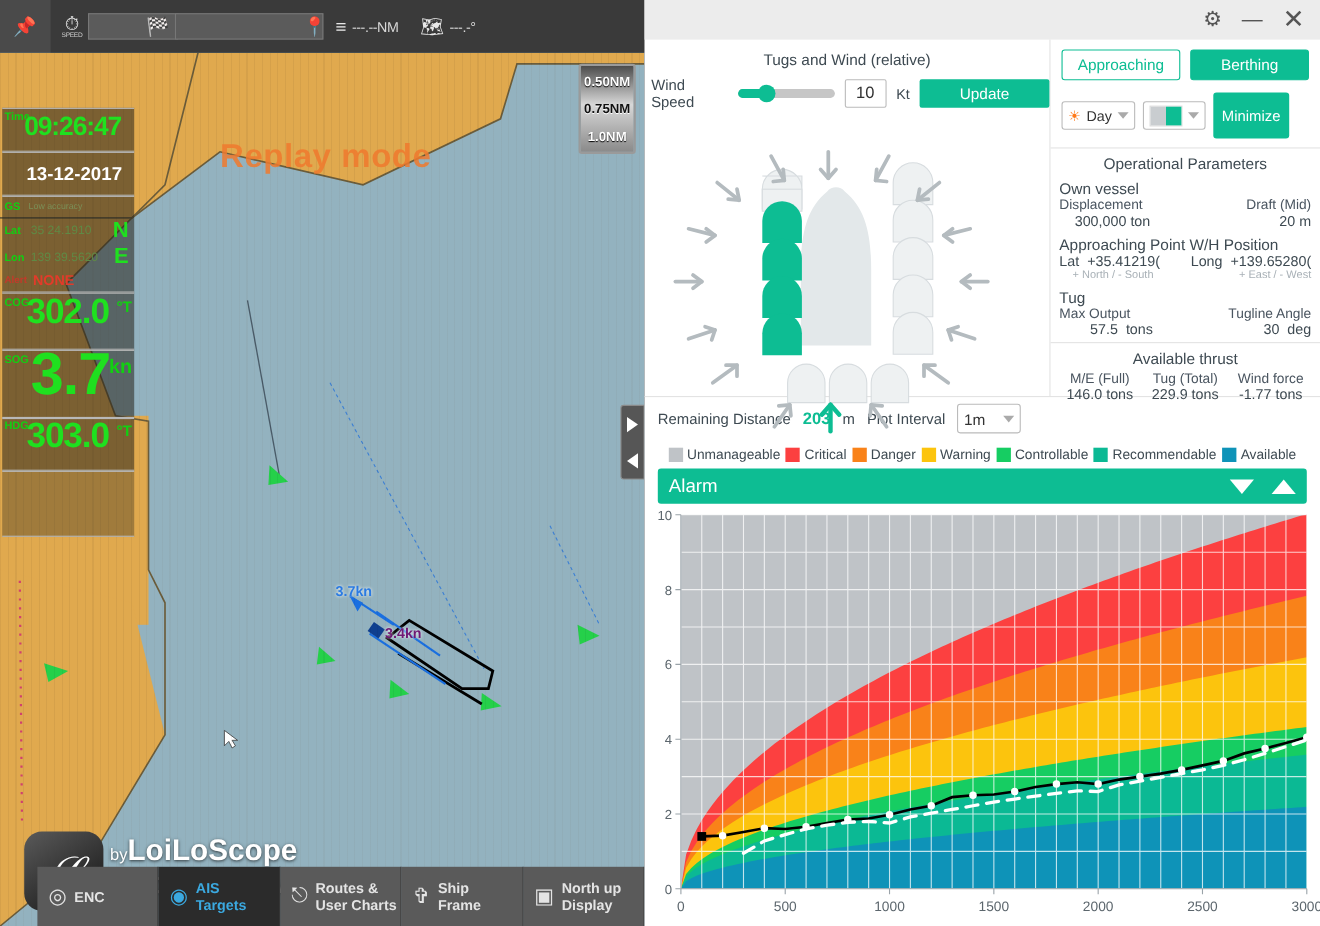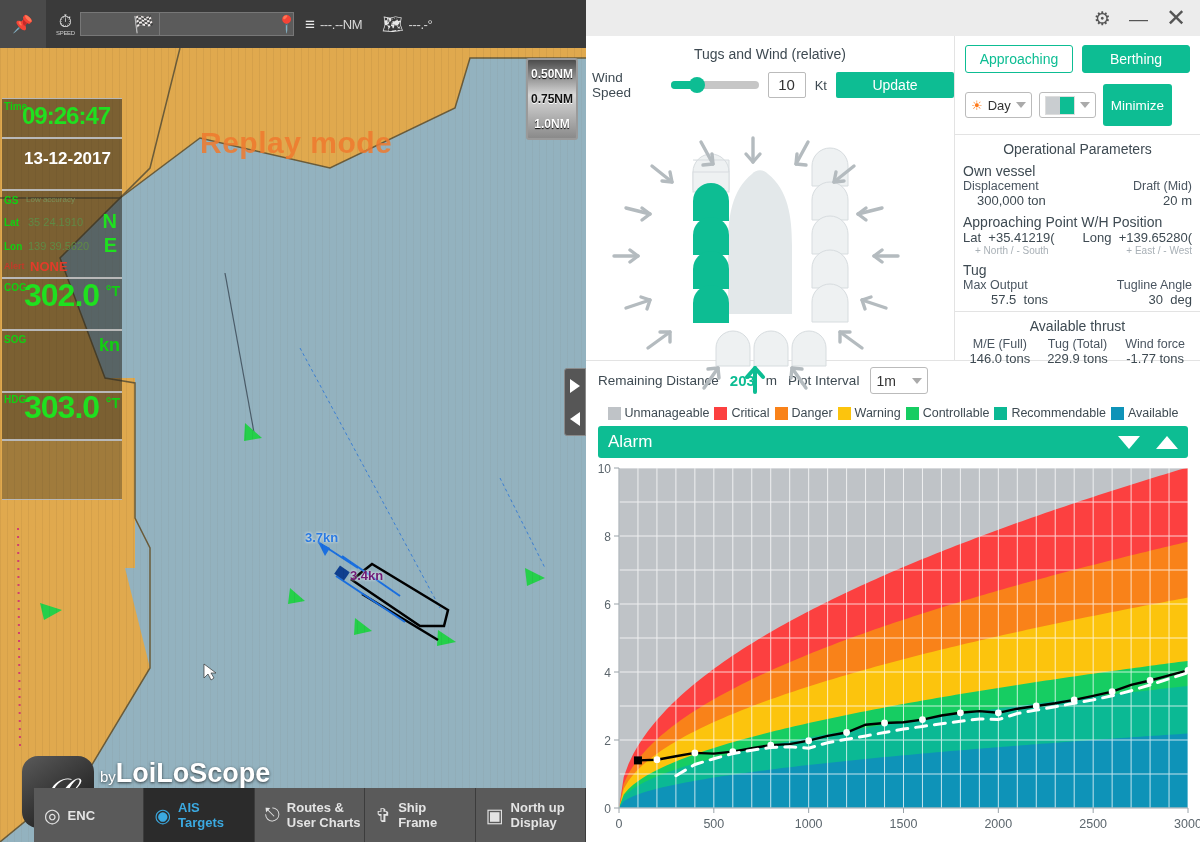--- a/index.html
+++ b/index.html
@@ -256,21 +256,21 @@
     <div id="panel-tab">
       <span class="tri-r"></span>
       <span class="tri-l"></span>
     </div>
 
     <div id="datacol">
       <div class="dstrip" style="height:40px;">
         <span class="dlabel">Time</span>
         <span class="dbig" style="position:absolute;left:20px;top:3px;font-size:24px;">09:26:47</span>
       </div>
-      <div class="dstrip" style="height:52px;">
+      <div class="dstrip" style="height:40px;">
         <span style="position:absolute;left:22px;top:10px;color:#fff;font-size:17px;font-weight:bold;">13-12-2017</span>
       </div>
       <div class="dstrip" style="height:88px;">
         <span class="dlabel" style="top:4px;">GS</span>
         <span style="position:absolute;left:24px;top:4px;color:#7a8f57;font-size:8px;">Low accuracy</span>
         <span class="dlabel" style="top:26px;">Lat</span>
         <span style="position:absolute;left:26px;top:25px;color:#5f8a45;font-size:11px;">35 24.1910</span>
         <span class="dbig" style="position:absolute;right:6px;top:19px;font-size:20px;">N</span>
         <span class="dlabel" style="top:50px;">Lon</span>
         <span style="position:absolute;left:26px;top:49px;color:#5f8a45;font-size:11px;">139 39.5620</span>
@@ -278,20 +278,21 @@
         <span style="position:absolute;left:2px;top:70px;color:#c23a2a;font-size:9px;font-weight:bold;">Alert</span>
         <span style="position:absolute;left:28px;top:68px;color:#e23b2a;font-size:13px;font-weight:bold;">NONE</span>
       </div>
       <div class="dstrip" style="height:52px;">
         <span class="dlabel" style="top:3px;">COG</span>
         <span class="dbig" style="position:absolute;left:22px;top:-2px;font-size:32px;">302.0</span>
         <span class="dunit" style="position:absolute;right:2px;top:4px;">°T</span>
       </div>
       <div class="dstrip" style="height:62px;">
         <span class="dlabel" style="top:3px;">SOG</span>
+        <span class="dbig" style="position:absolute;left:26px;top:-10px;font-size:54px;">3.7</span>
         <span class="dunit" style="position:absolute;right:2px;top:4px;font-size:18px;">kn</span>
       </div>
       <div class="dstrip" style="height:48px;">
         <span class="dlabel" style="top:1px;">HDG</span>
         <span class="dbig" style="position:absolute;left:22px;top:-4px;font-size:32px;">303.0</span>
         <span class="dunit" style="position:absolute;right:2px;top:2px;">°T</span>
       </div>
       <div class="dstrip" style="height:60px;background:rgba(40,36,28,.35);"></div>
     </div>
 

